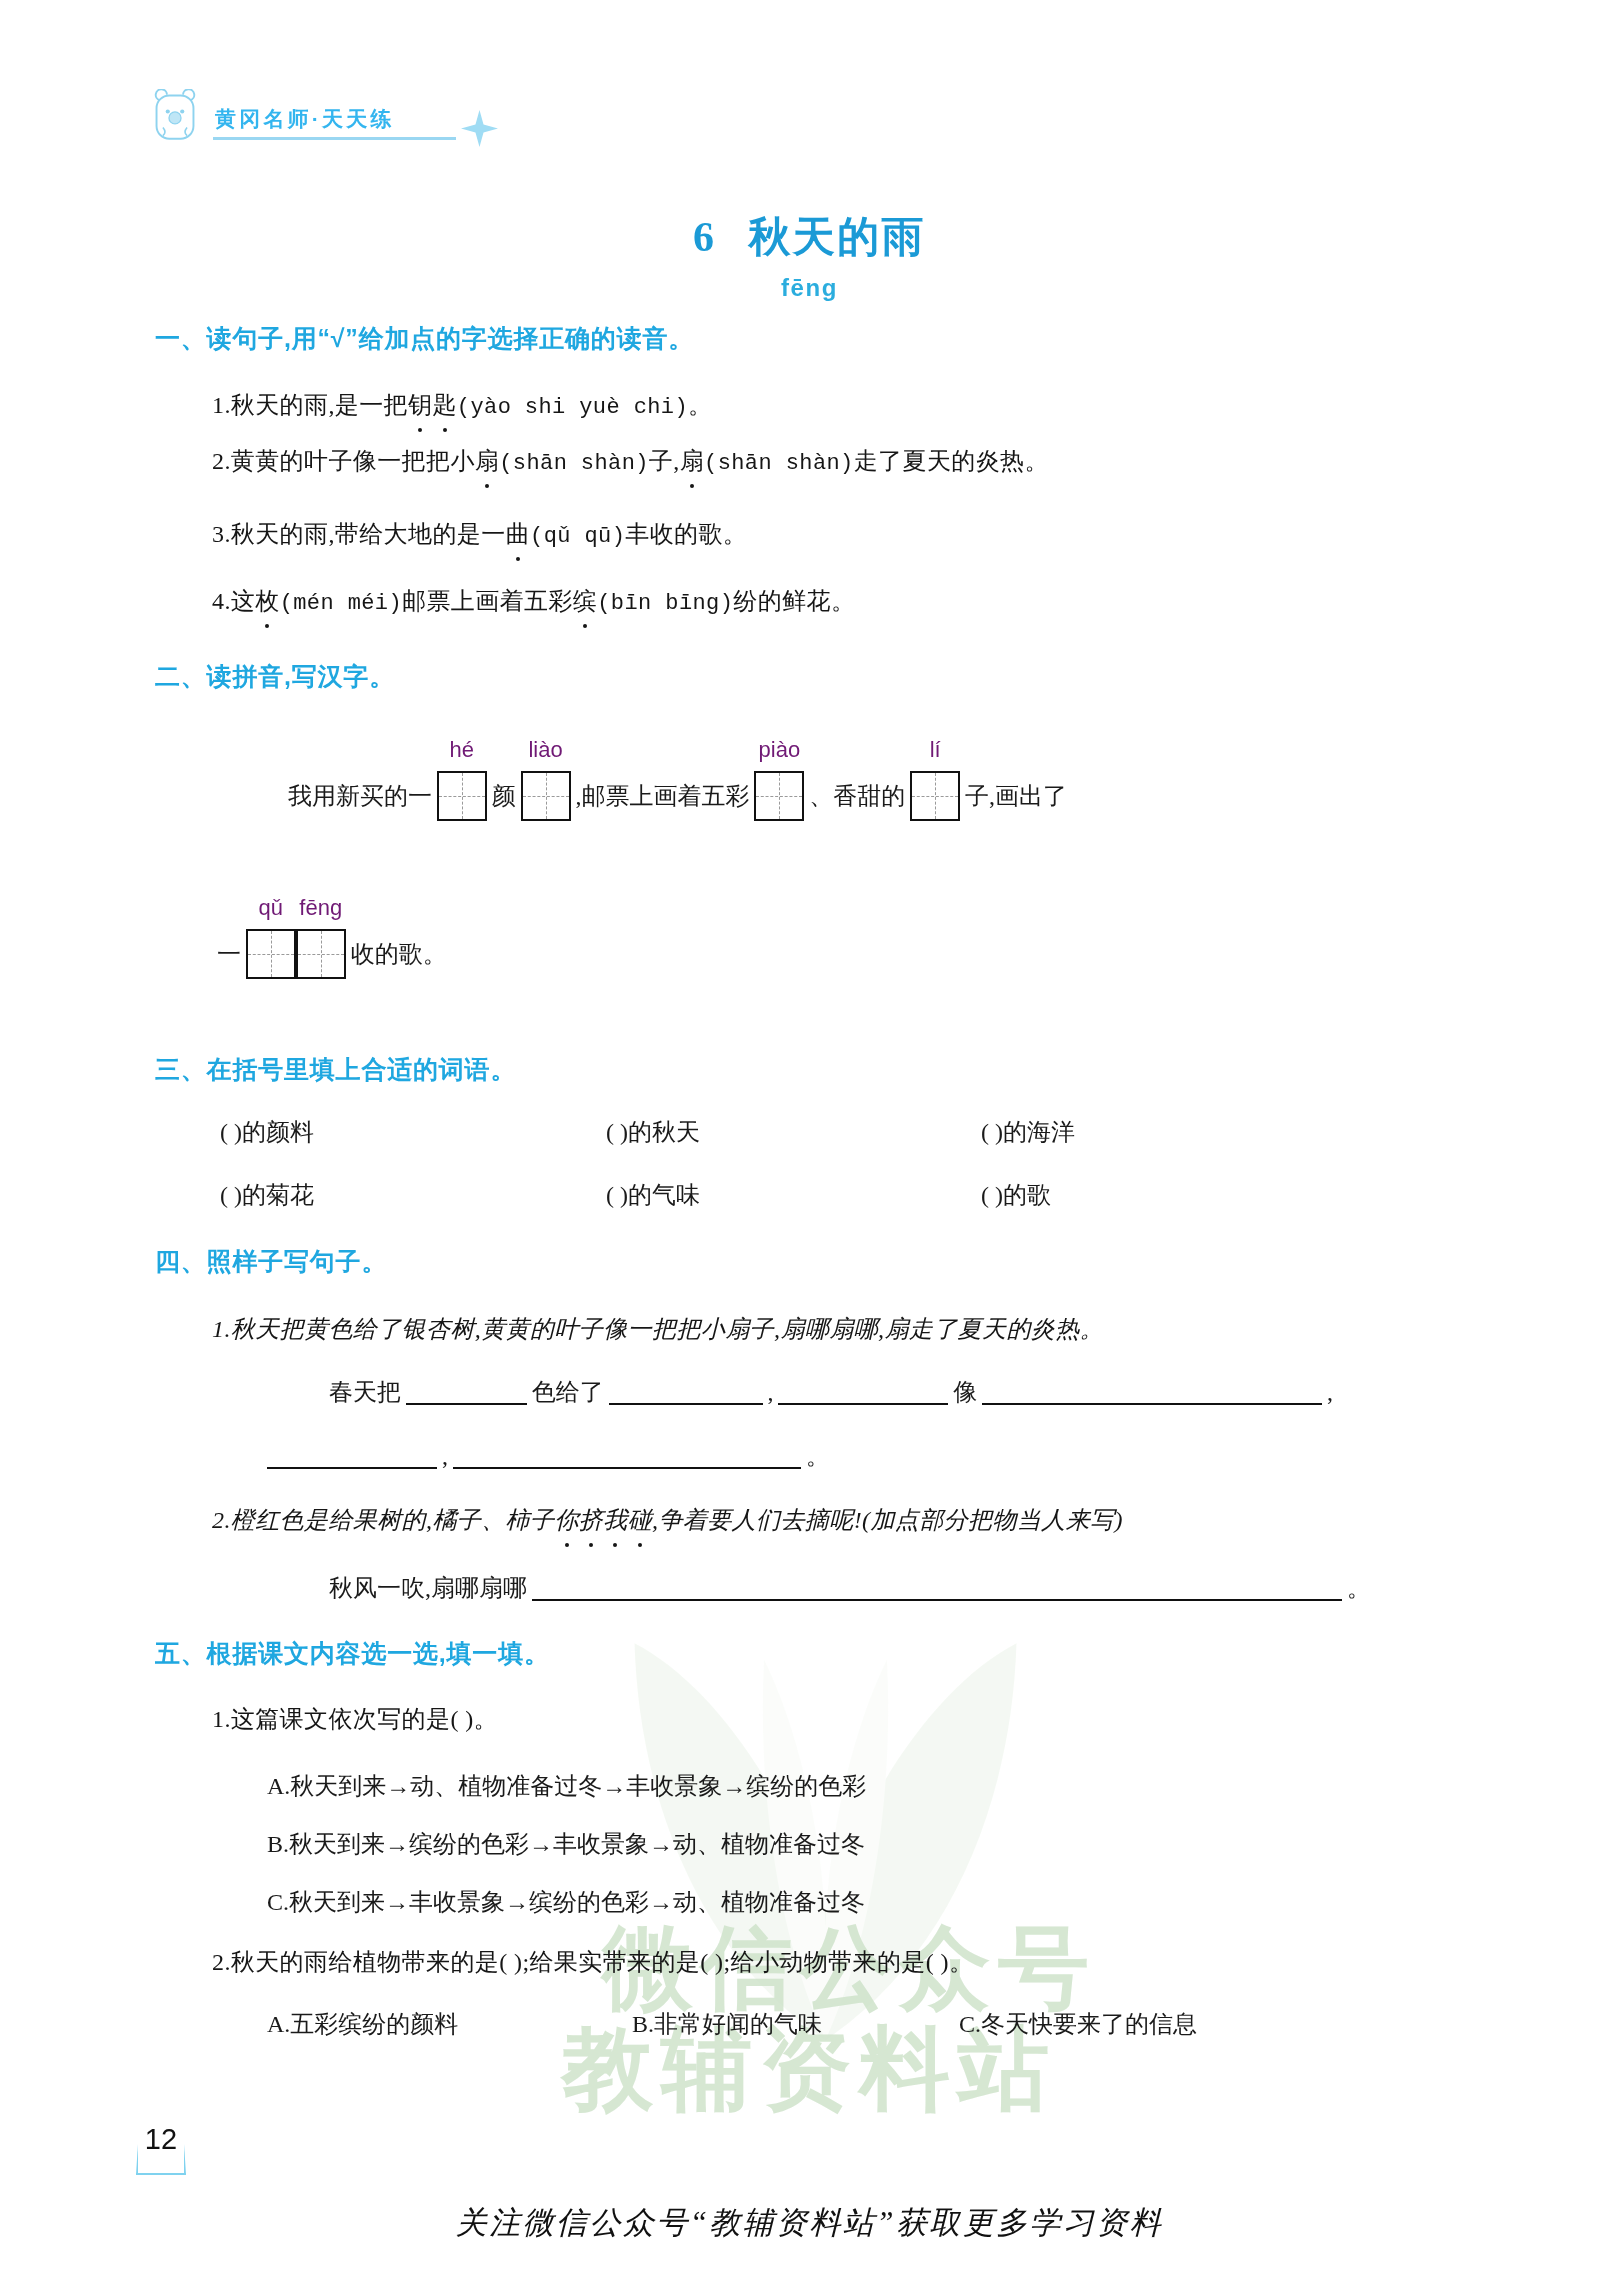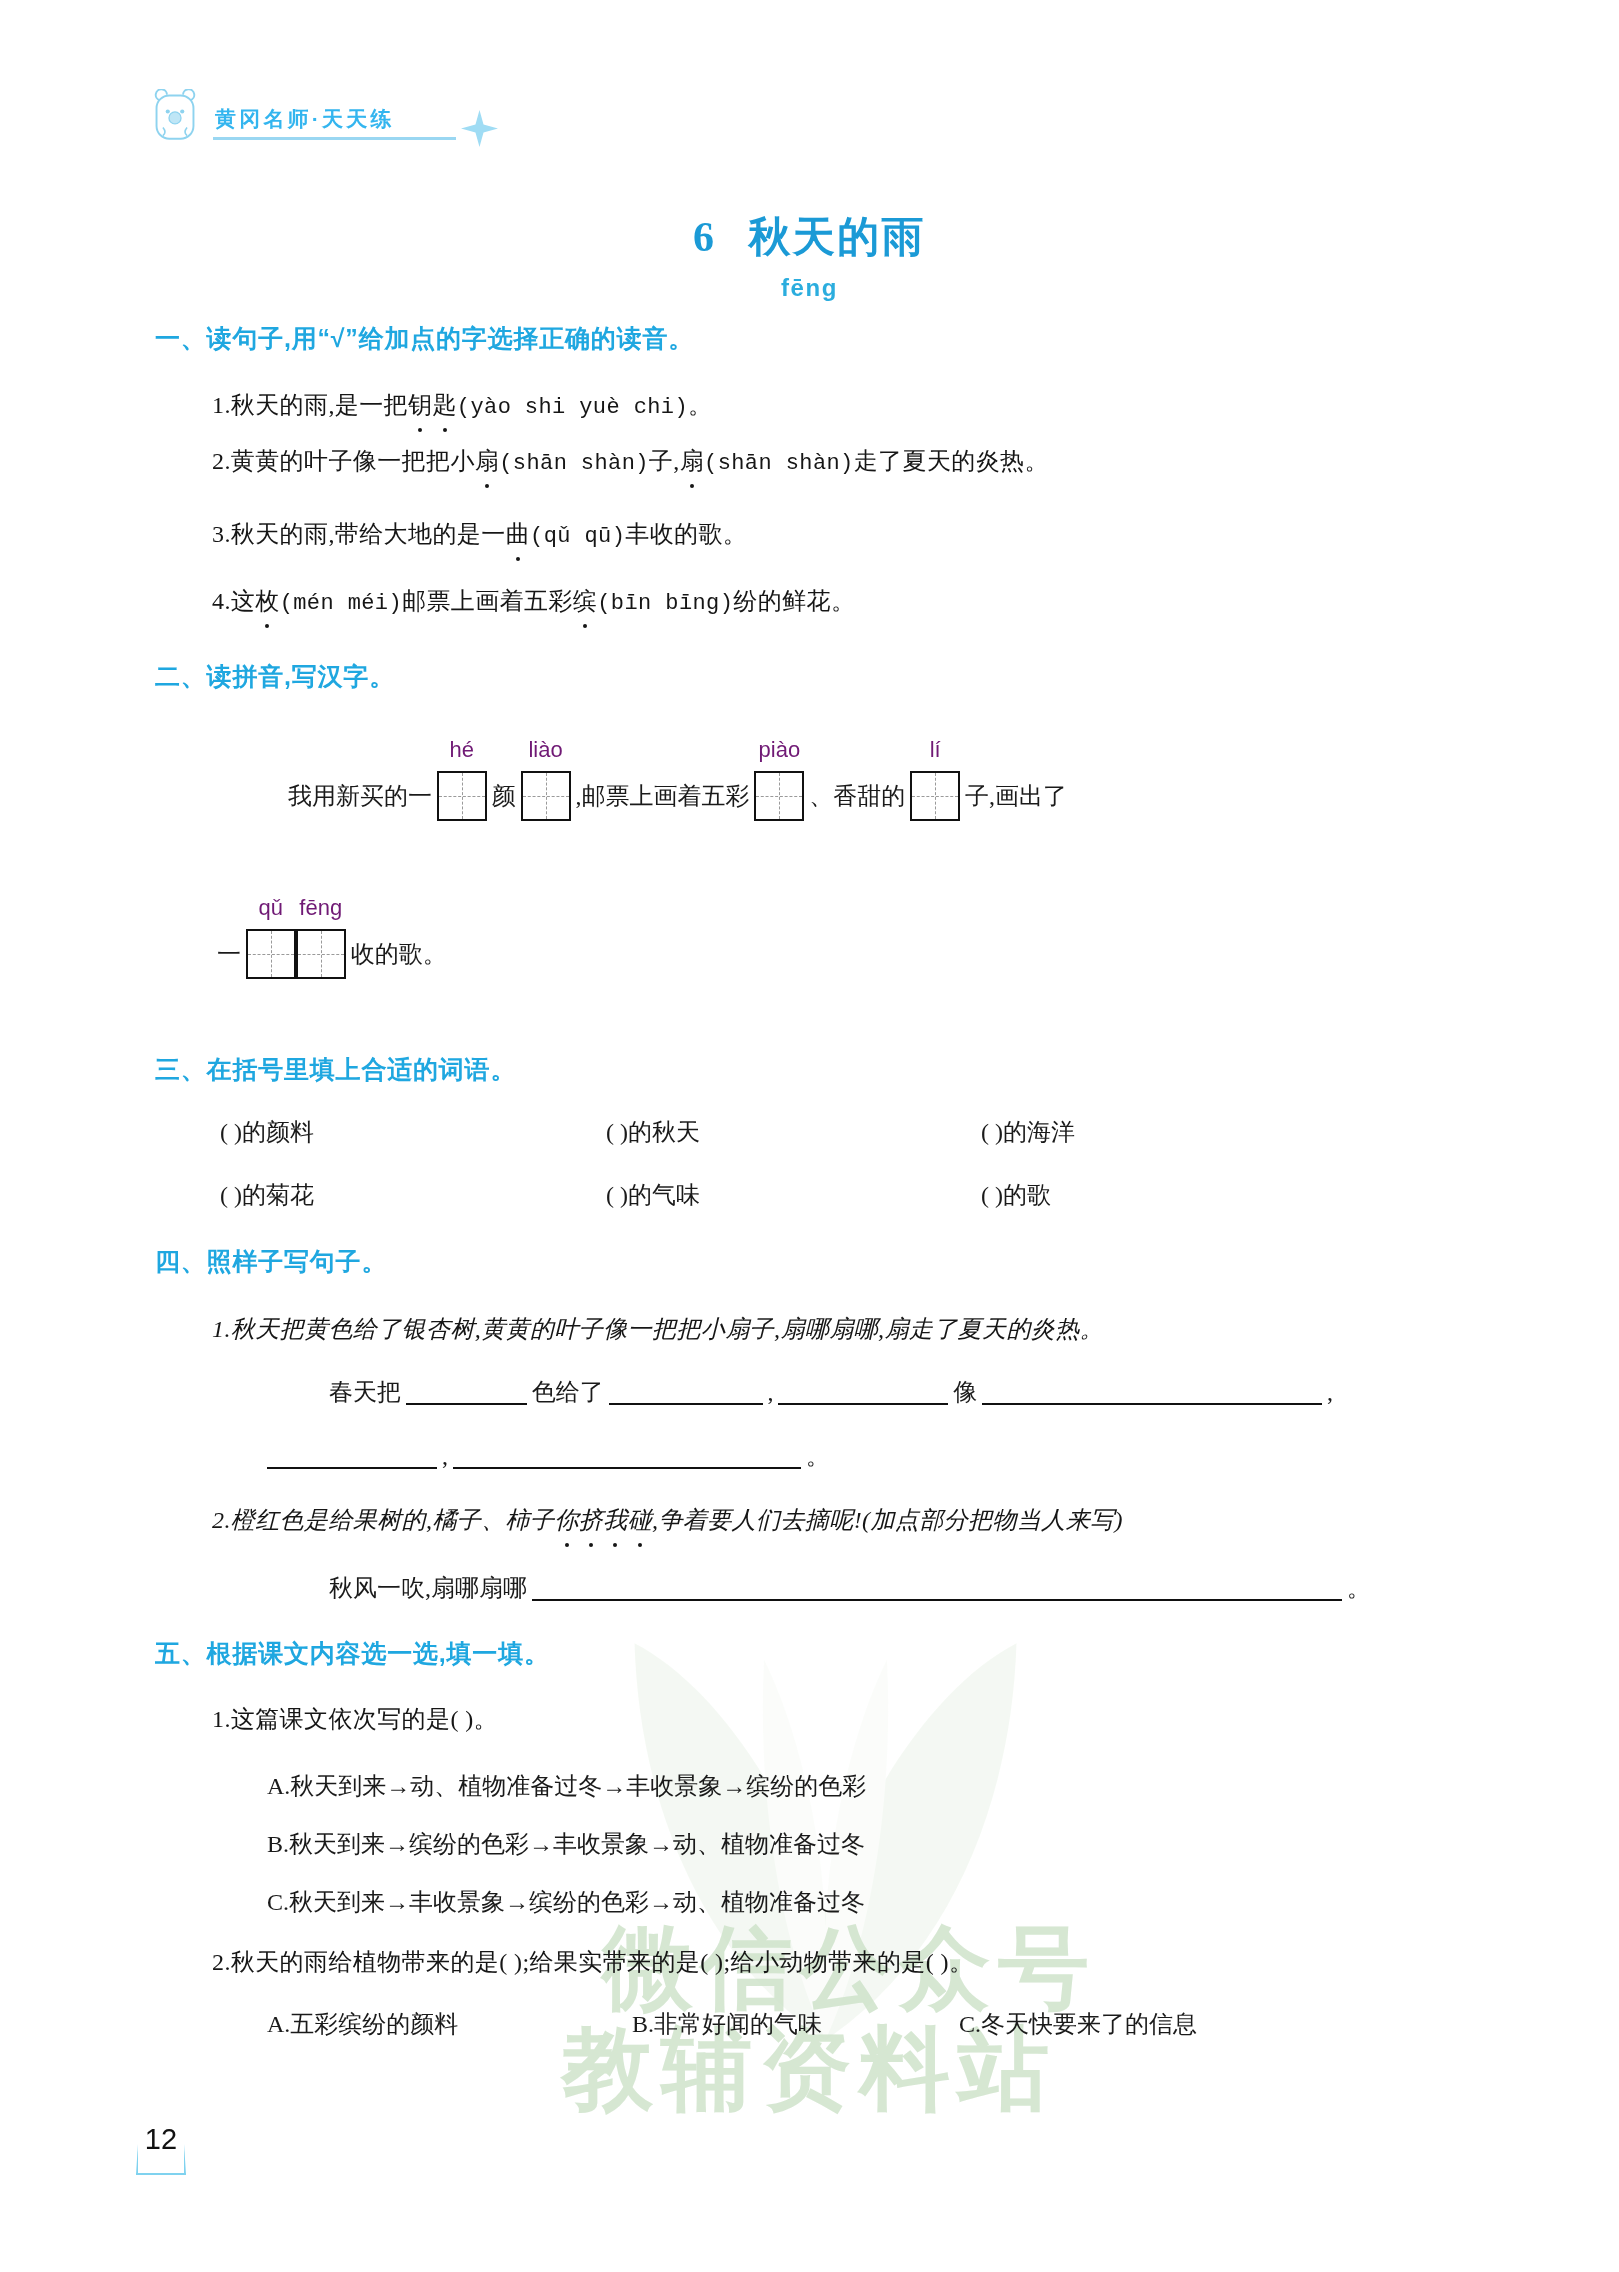--- a/index.html
+++ b/index.html
@@ -431,15 +431,16 @@
     <div class="opt-line" style="left:632px; top:2008px;">B.非常好闻的气味</div>
     <div class="opt-line" style="left:959px; top:2008px;">C.冬天快要来了的信息</div>
 
   </div>
 
   <div class="pagenum">
     <div class="shape"></div>
     <div class="num">12</div>
   </div>
 
+  <div class="footer-note">关注微信公众号“教辅资料站”获取更多学习资料</div>
 
 </div>
 
 
 </body></html>

